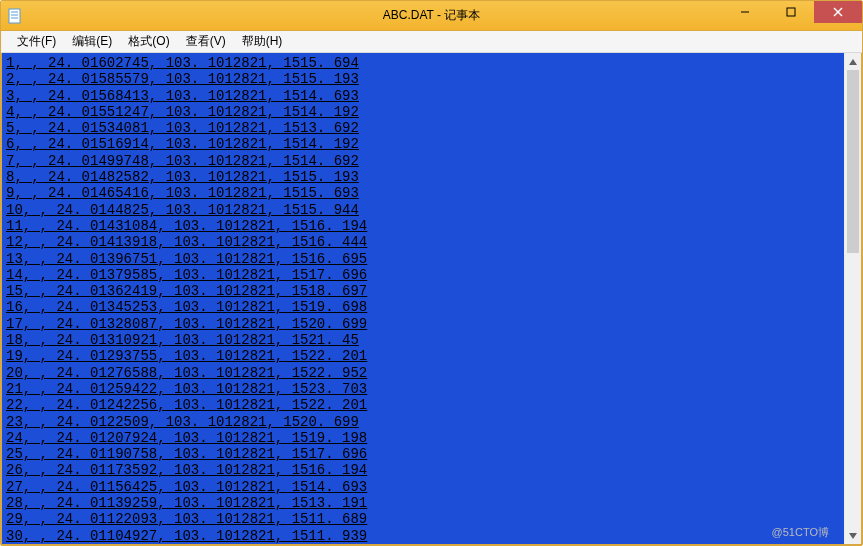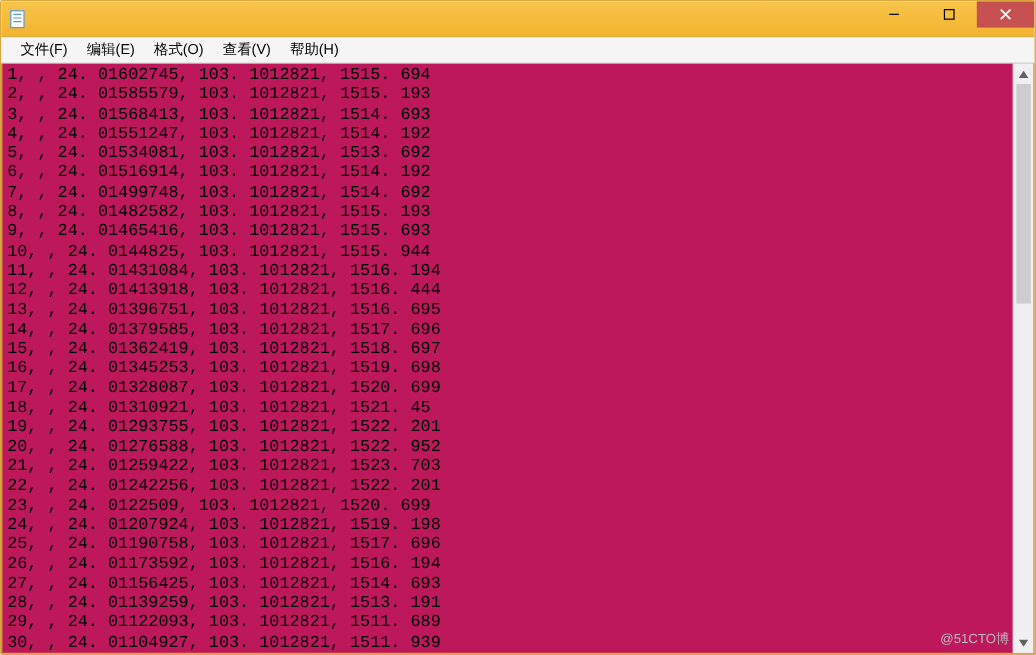--- a/index.html
+++ b/index.html
@@ -69,24 +69,25 @@
     color: #000;
   }
   .menu-item {
     padding: 2px 8px;
     cursor: default;
   }
   .content-area {
     position: relative;
     height: calc(546px - 30px - 22px - 2px);
     display: flex;
-    background: #be185d;
+    background: #1d4ed8;
     border: 1px solid #d9a83f;
     border-top: none;
     margin: 0;
+    text-decoration: underline;
   }
   .text-body {
     flex: 1;
     padding: 2px 4px;
     font-family: "SimSun", "Courier New", monospace;
     font-size: 14px;
     line-height: 16.3px;
     color: #000;
     white-space: pre;
     overflow: hidden;
@@ -118,40 +119,41 @@
     position: absolute;
     top: 0;
     left: 2px;
     right: 2px;
     height: 40%;
     background: #cdcdcd;
     border-radius: 0;
   }
   .watermark {
     position: absolute;
-    right: 20px;
+    right: 32px;
     bottom: 4px;
     color: #bbb;
     font-size: 11px;
     font-family: Arial, sans-serif;
     pointer-events: none;
   }
 </style>
 </head>
 <body>
 
 <div class="titlebar">
   <span class="app-icon">
     <svg width="16" height="16" viewBox="0 0 16 16">
       <rect x="2" y="1" width="11" height="14" fill="#fff" stroke="#5a9bd4" stroke-width="1"></rect>
       <line x1="4" y1="4" x2="11" y2="4" stroke="#5a9bd4" stroke-width="1"></line>
       <line x1="4" y1="7" x2="11" y2="7" stroke="#5a9bd4" stroke-width="1"></line>
       <line x1="4" y1="10" x2="11" y2="10" stroke="#5a9bd4" stroke-width="1"></line>
     </svg>
   </span>
+  <span class="title-text">ABC.DAT - 记事本</span>
   <div class="win-controls">
     <div class="win-btn min">
       <svg width="10" height="10">
           <line x1="1" y1="5" x2="9" y2="5" stroke="#000" stroke-width="1"></line>
         </svg>
     </div>
     <div class="win-btn max">
       <svg width="10" height="10">
           <rect x="1" y="1" width="8" height="8" fill="none" stroke="#000" stroke-width="1"></rect>
         </svg>

